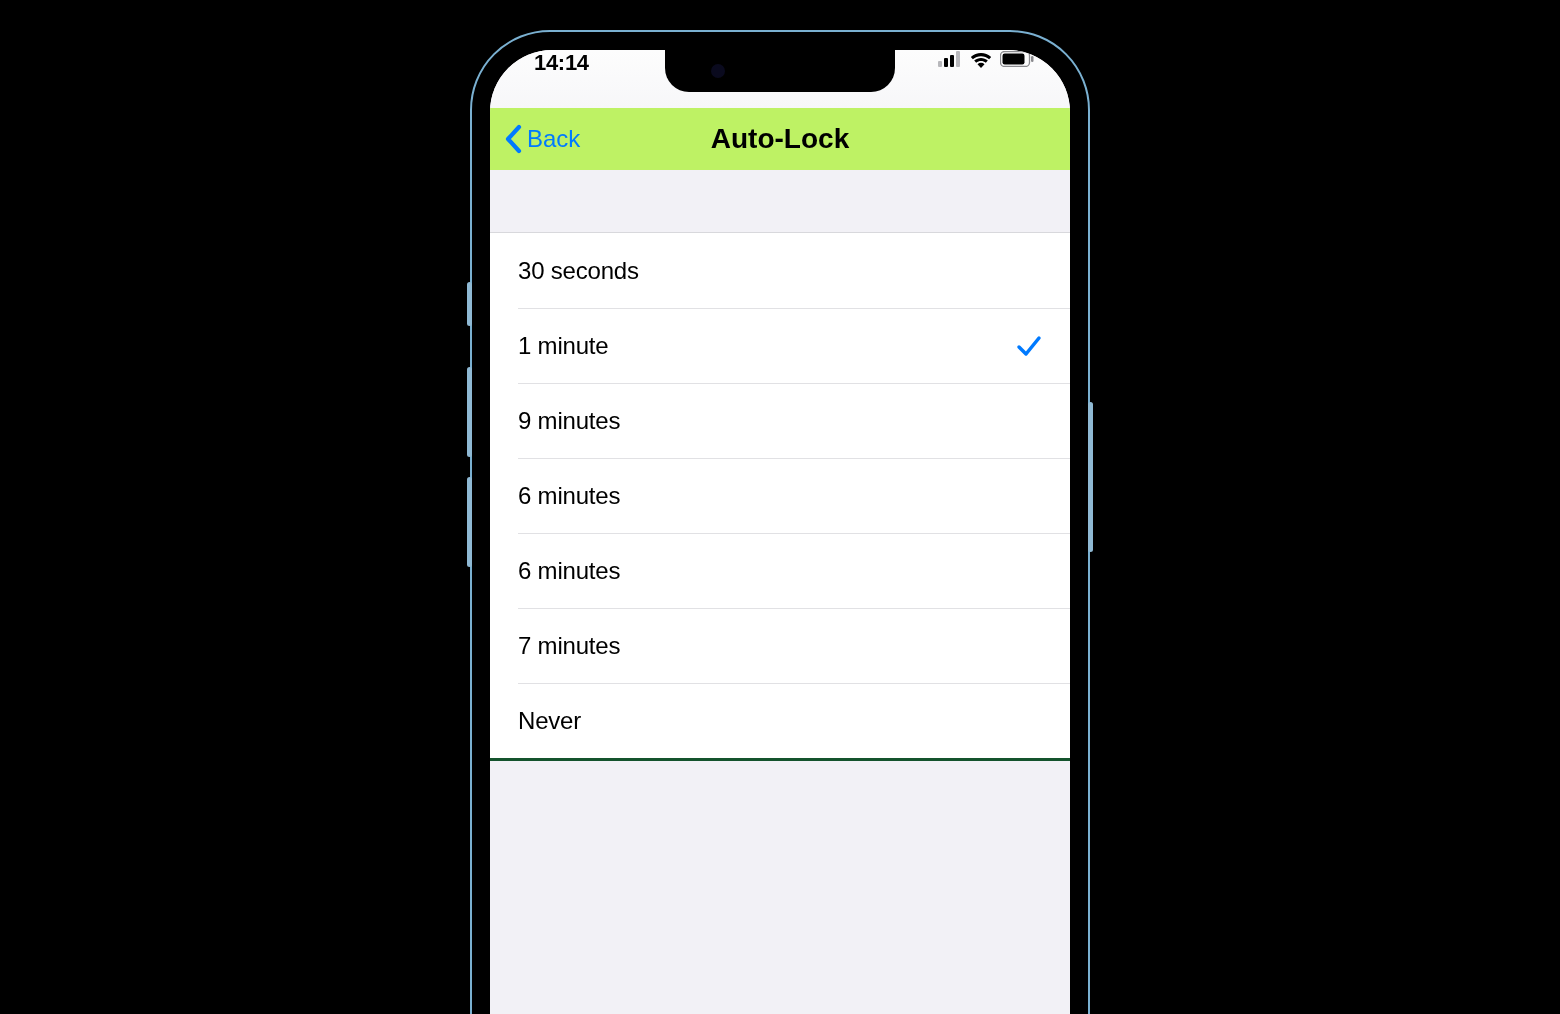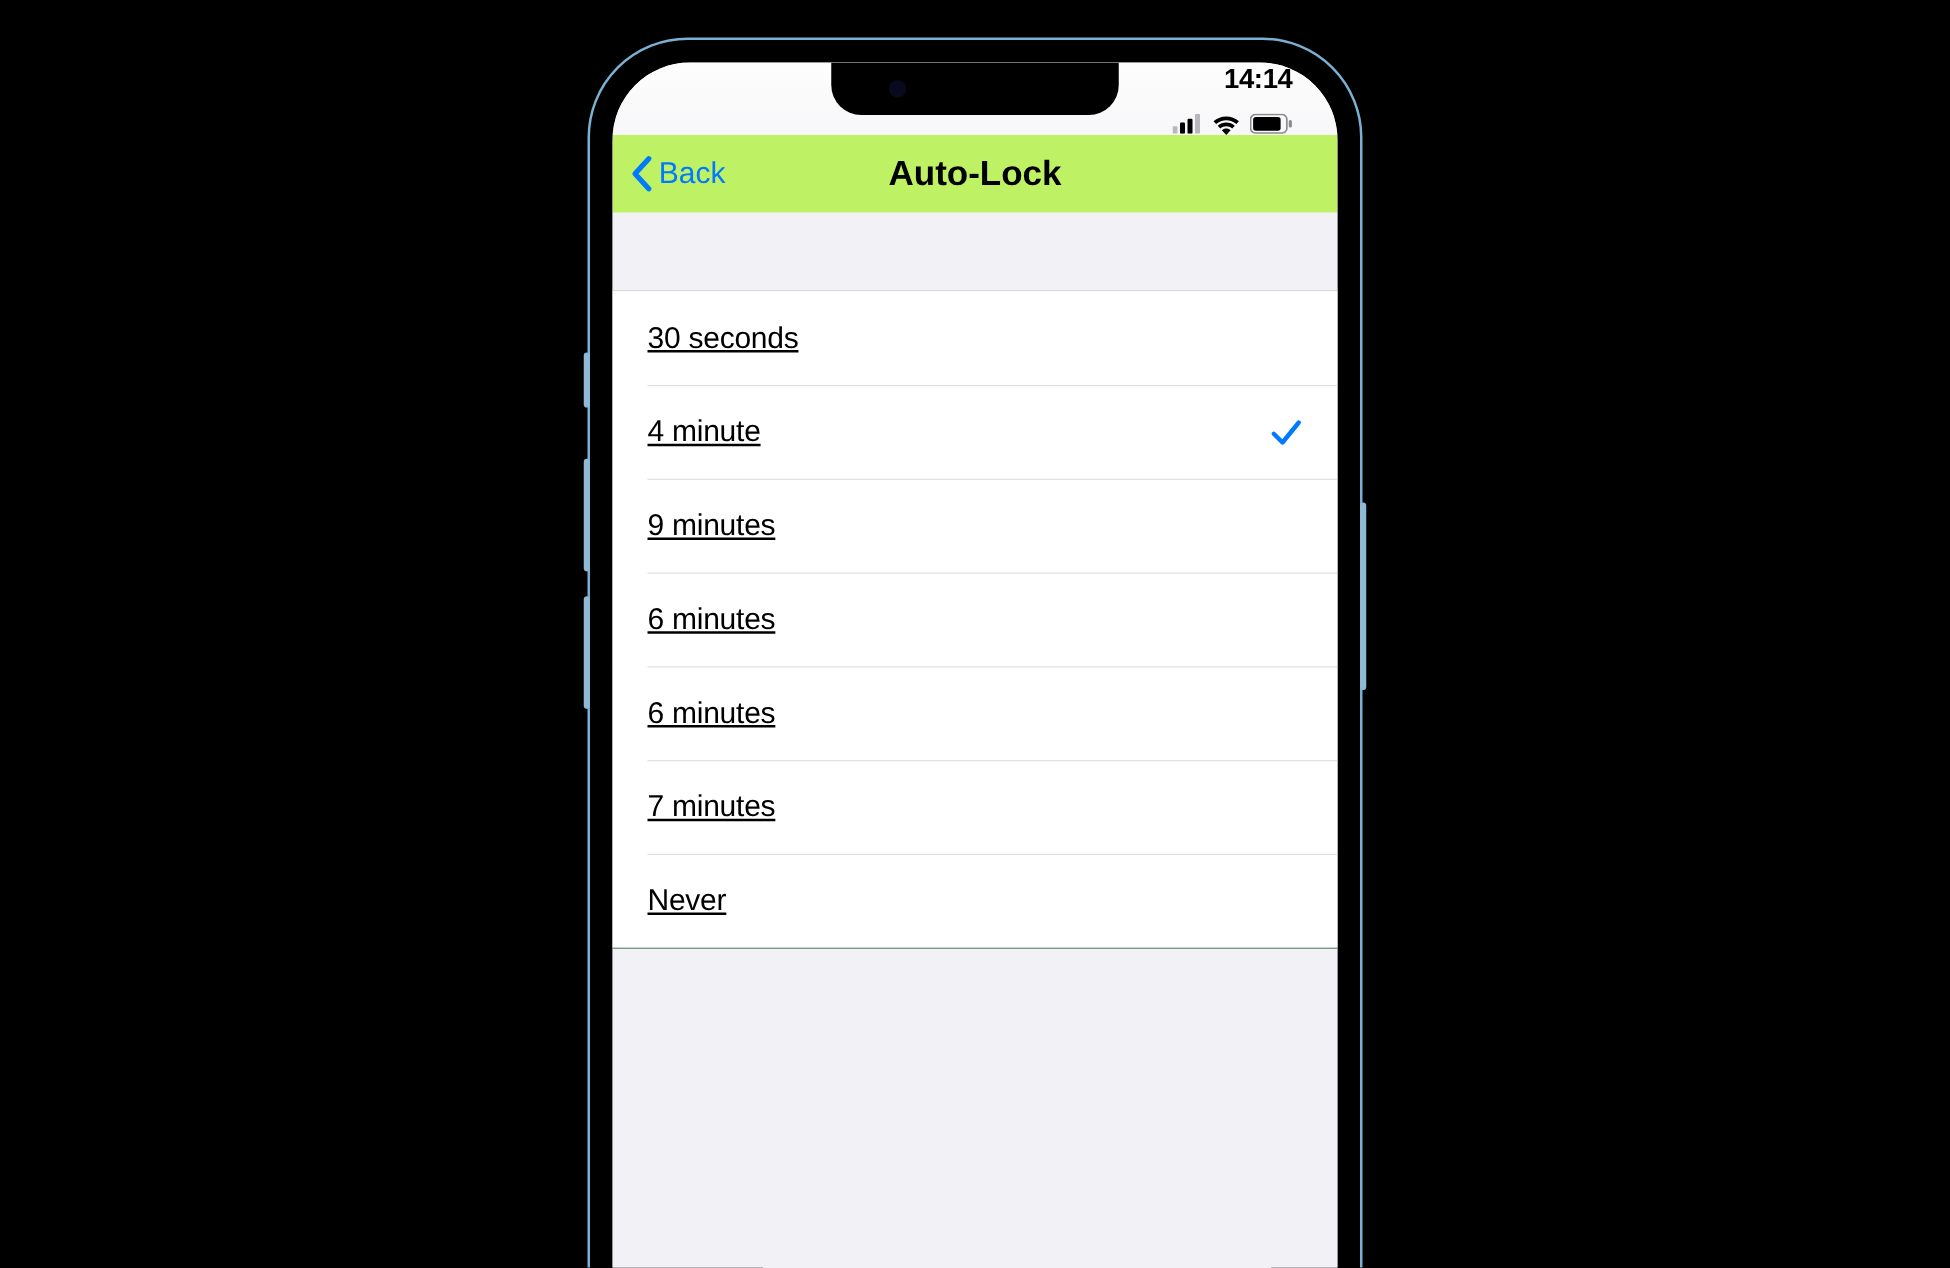--- a/index.html
+++ b/index.html
@@ -73,26 +73,25 @@
       height: 14px;
       background: #0a0a1e;
       border-radius: 50%;
     }
     
     
     .status-bar {
       height: 58px;
       display: flex;
       justify-content: space-between;
-      align-items: flex-end;
+      align-items: flex-start;
       padding: 0 36px 0 44px;
       background: linear-gradient(#fdfdfd, #f7f7f9);
       position: relative;
       z-index: 5;
-      flex-direction: column;
     }
     .status-time {
       font-size: 22px;
       font-weight: 600;
       color: #000;
       letter-spacing: -0.3px;
     }
     .status-right {
       display: flex;
       align-items: center;
@@ -136,22 +135,21 @@
     
     .spacer {
       height: 62px;
       background: #f2f1f6;
     }
     
     
     .list {
       background: #fff;
       border-top: 1px solid #d8d8dc;
-      border-bottom: 1px solid #14532d;
-      text-decoration: underline;
+      border-bottom: 3px solid #14532d;
     }
     .list-item {
       height: 75px;
       display: flex;
       align-items: center;
       justify-content: space-between;
       padding: 0 28px 0 28px;
       position: relative;
       cursor: pointer;
       background: #fff;
@@ -240,21 +238,21 @@
     <div class="spacer"></div>
 
     <div class="list">
 
       <div class="list-item">
         <span class="list-item-label">30 seconds</span>
 
       </div>
 
       <div class="list-item">
-        <span class="list-item-label">4 minute</span>
+        <span class="list-item-label">1 minute</span>
         <span class="checkmark">
           <svg width="26" height="26" viewBox="0 0 26 26">
               <polyline points="3,14 10,21 23,5" fill="none" stroke="#007aff" stroke-width="3.5" stroke-linecap="round" stroke-linejoin="round"></polyline>
             </svg>
         </span>
       </div>
 
       <div class="list-item">
         <span class="list-item-label">9 minutes</span>
 

